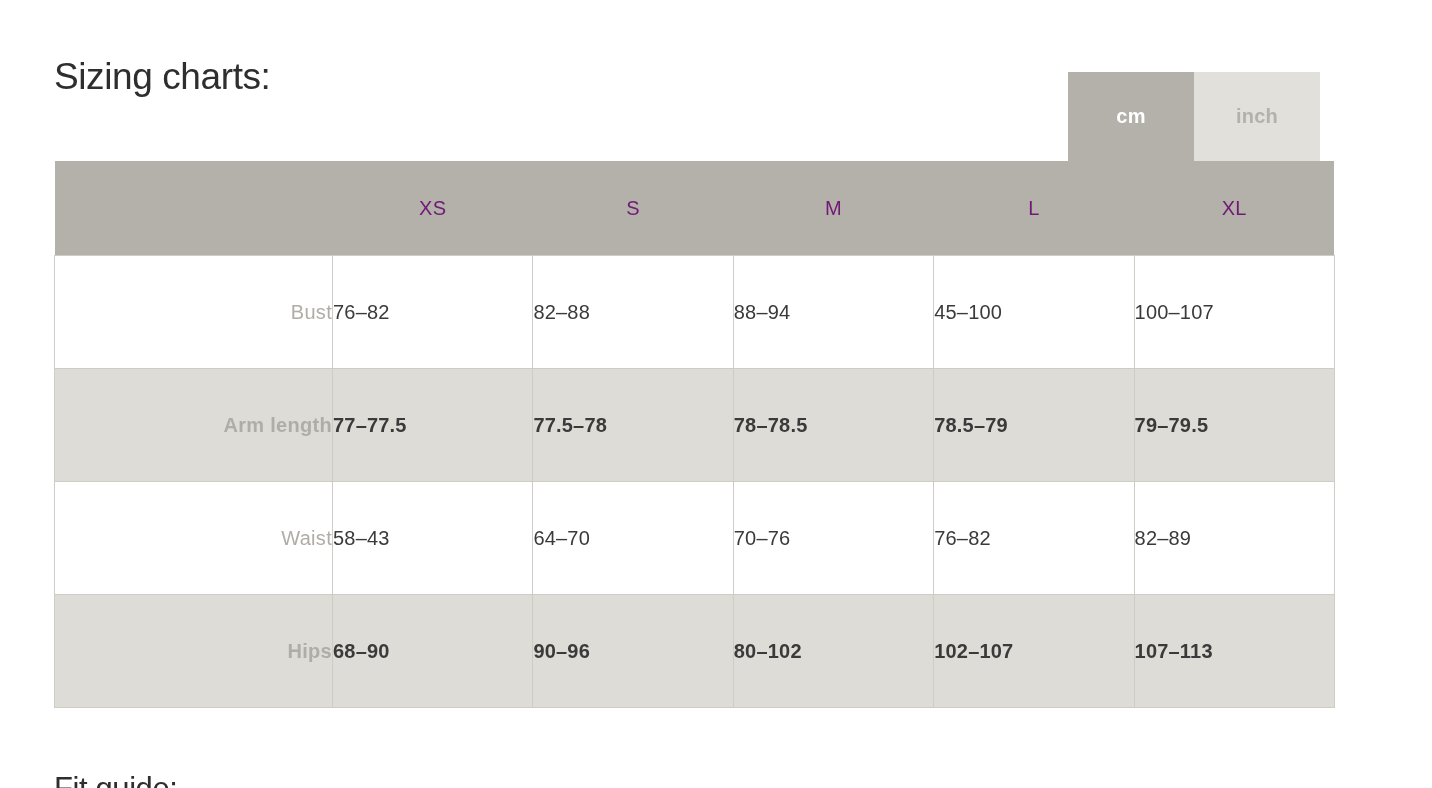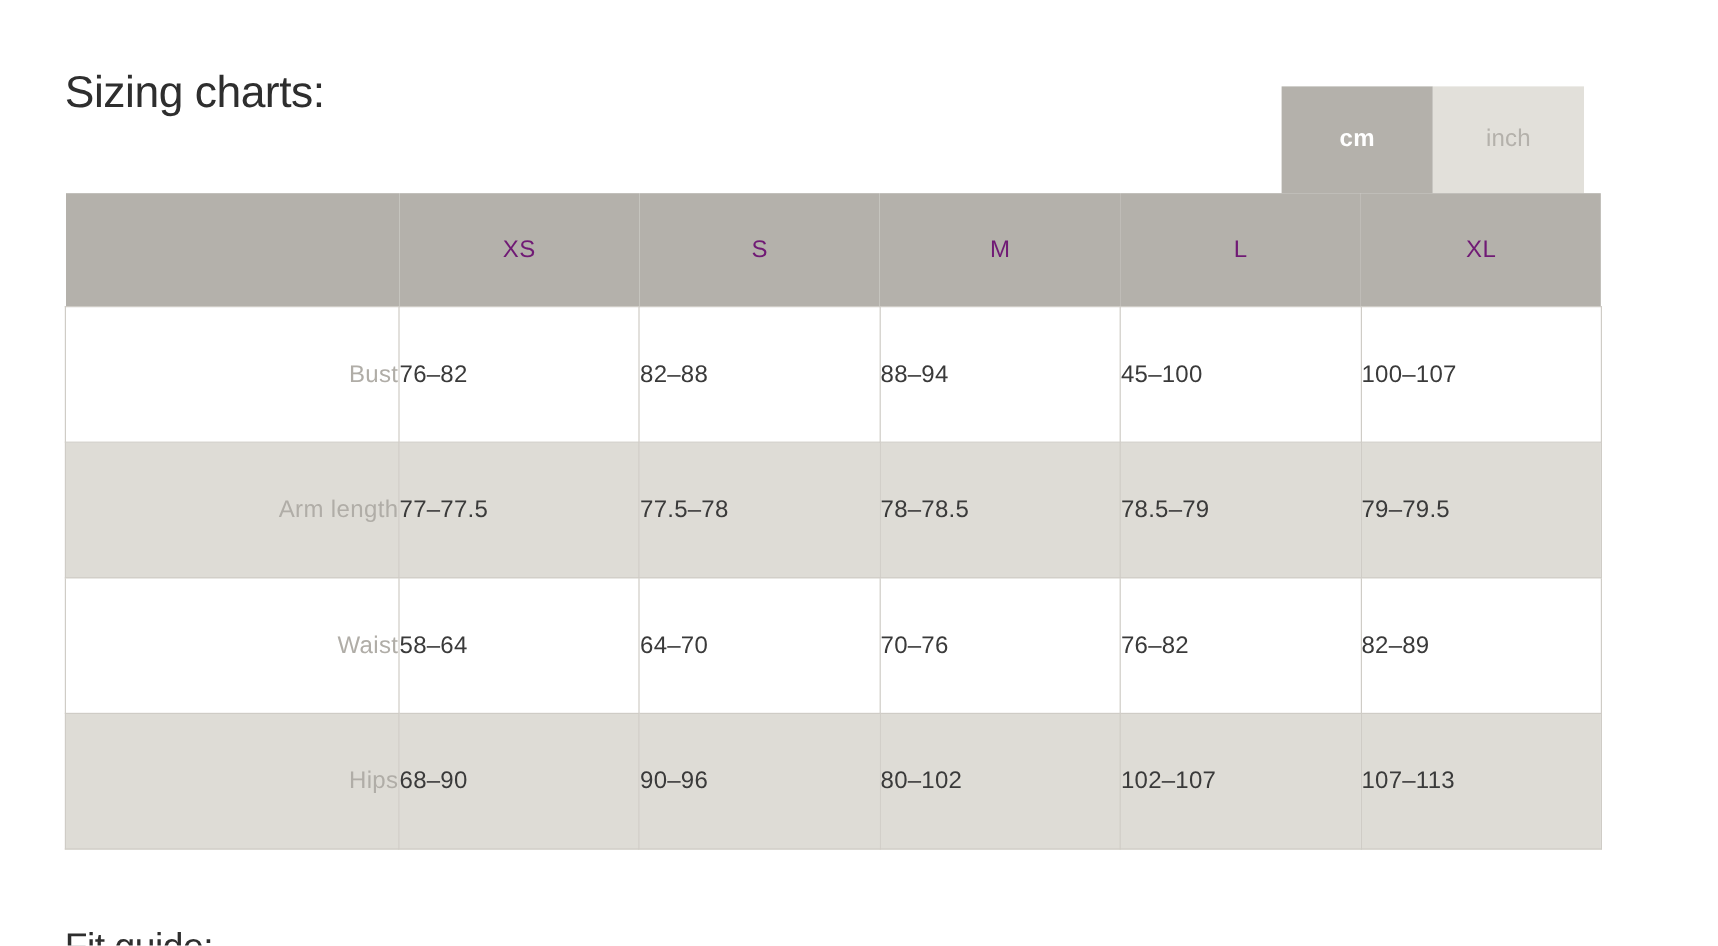--- a/index.html
+++ b/index.html
@@ -55,21 +55,21 @@
     user-select: none;
   }
   .unit-tab.active {
     background: #b4b1ab;
     color: #ffffff;
     font-weight: 700;
   }
   .unit-tab.inactive {
     background: #e2e0da;
     color: #b4b1ab;
-    font-weight: 400;
+    font-weight: 700;
     text-align: right;
   }
 
   
   .size-table {
     position: absolute;
     left: 54px;
     top: 161px;
     width: 1280px;
     border-collapse: collapse;
@@ -107,20 +107,21 @@
     text-align: right;
     padding-left: 14px;
     color: #b0ada7;
     letter-spacing: 0.3px;
   }
   .size-table tbody tr.odd td {
     background: #ffffff;
   }
   .size-table tbody tr.even td {
     background: #dedcd6;
+    font-weight: bold;
   }
 
   
   .next-heading {
     position: absolute;
     left: 54px;
     top: 768px;
     font-size: 31px;
     font-weight: 500;
     letter-spacing: -0.4px;
@@ -172,21 +173,21 @@
       <tr class="even">
         <td class="row-label">Arm length</td>
         <td>77–77.5</td>
         <td>77.5–78</td>
         <td>78–78.5</td>
         <td>78.5–79</td>
         <td>79–79.5</td>
       </tr>
       <tr class="odd">
         <td class="row-label">Waist</td>
-        <td>58–64</td>
+        <td>58–43</td>
         <td>64–70</td>
         <td>70–76</td>
         <td>76–82</td>
         <td>82–89</td>
       </tr>
       <tr class="even">
         <td class="row-label">Hips</td>
         <td>68–90</td>
         <td>90–96</td>
         <td>80–102</td>

